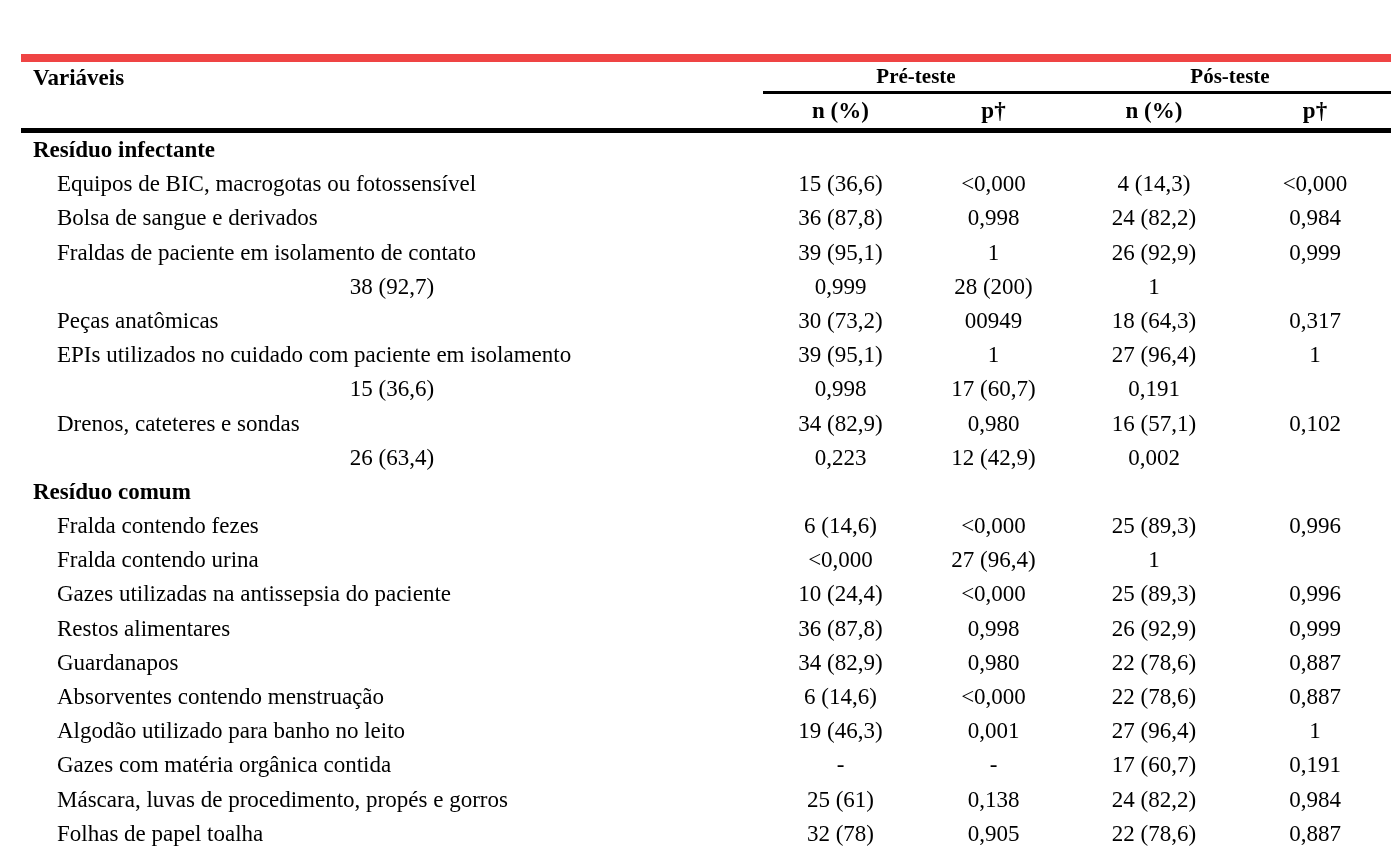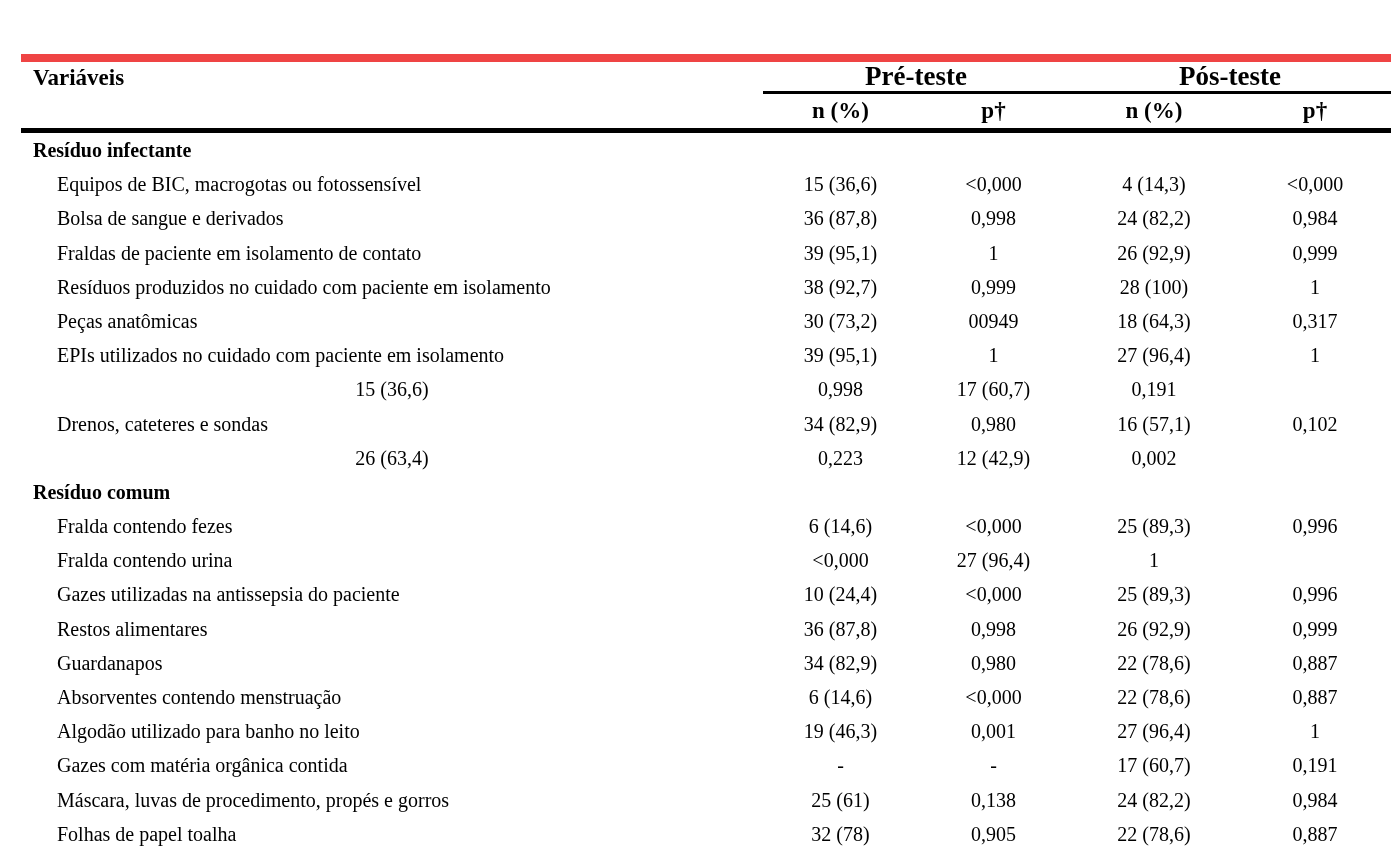--- a/index.html
+++ b/index.html
@@ -39,37 +39,37 @@
   }
   .hdr1 .spanners {
     display: grid;
     grid-template-columns: 306px 322px;
     border-bottom: 3px solid #000;
     height: 29px;
   }
   .hdr1 .spanners .grp {
     text-align: center;
     font-weight: bold;
-    font-size: 27px;
+    font-size: 21px;
     line-height: 28px;
   }
   .hdr2 {
     height: 34px;
     border-bottom: 5px solid #000;
   }
   .hdr2 .sub {
     text-align: center;
     font-weight: bold;
     font-size: 23px;
     line-height: 34px;
   }
   
   .row {
     height: 34.2px;
-    font-size: 20px;
+    font-size: 23px;
     line-height: 34.2px;
   }
   .cell.label {
     padding-left: 36px;
     white-space: nowrap;
     overflow: hidden;
   }
   .cell.val {
     text-align: center;
     white-space: nowrap;
@@ -129,24 +129,23 @@
       <div class="cell val">0,984</div>
     </div>
     <div class="grid-row row">
       <div class="cell label">Fraldas de paciente em isolamento de contato</div>
       <div class="cell val">39 (95,1)</div>
       <div class="cell val">1</div>
       <div class="cell val">26 (92,9)</div>
       <div class="cell val">0,999</div>
     </div>
     <div class="grid-row row">
-      <div class="cell label">Resíduos produzidos no cuidado com paciente em isolamento</div>
       <div class="cell val">38 (92,7)</div>
       <div class="cell val">0,999</div>
-      <div class="cell val">28 (100)</div>
+      <div class="cell val">28 (200)</div>
       <div class="cell val">1</div>
     </div>
     <div class="grid-row row">
       <div class="cell label">Peças anatômicas</div>
       <div class="cell val">30 (73,2)</div>
       <div class="cell val">00949</div>
       <div class="cell val">18 (64,3)</div>
       <div class="cell val">0,317</div>
     </div>
     <div class="grid-row row">

